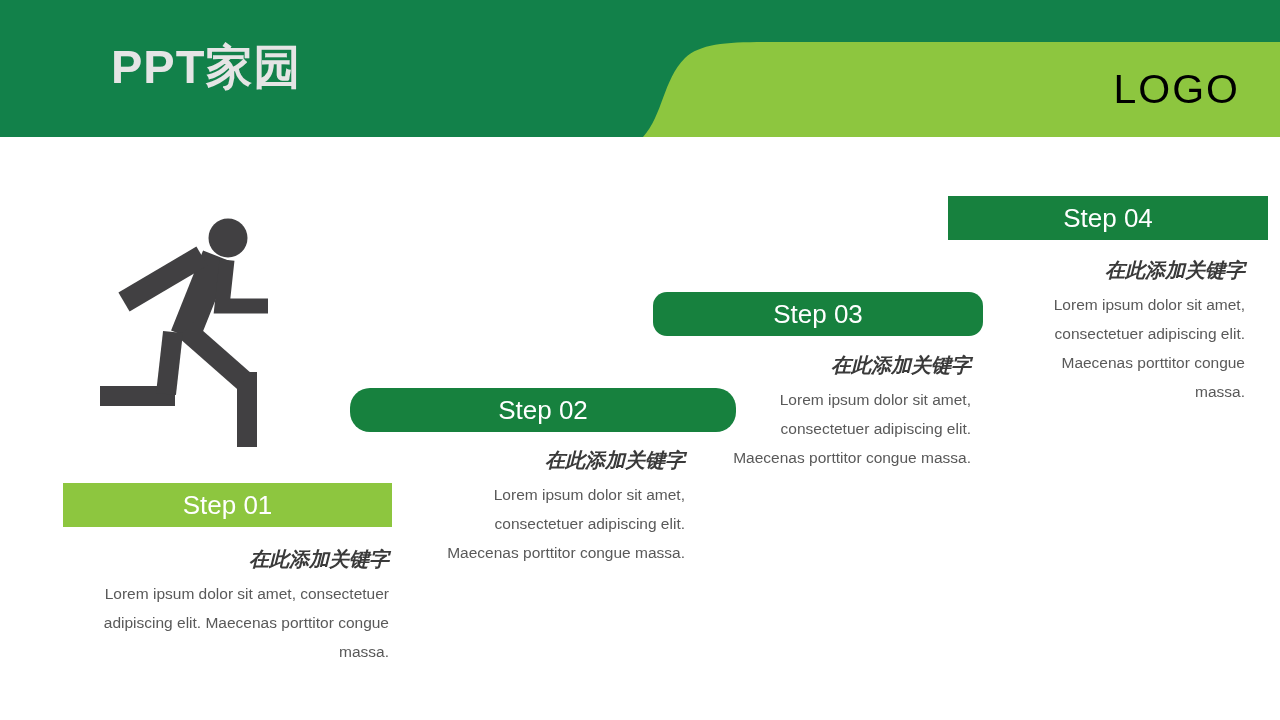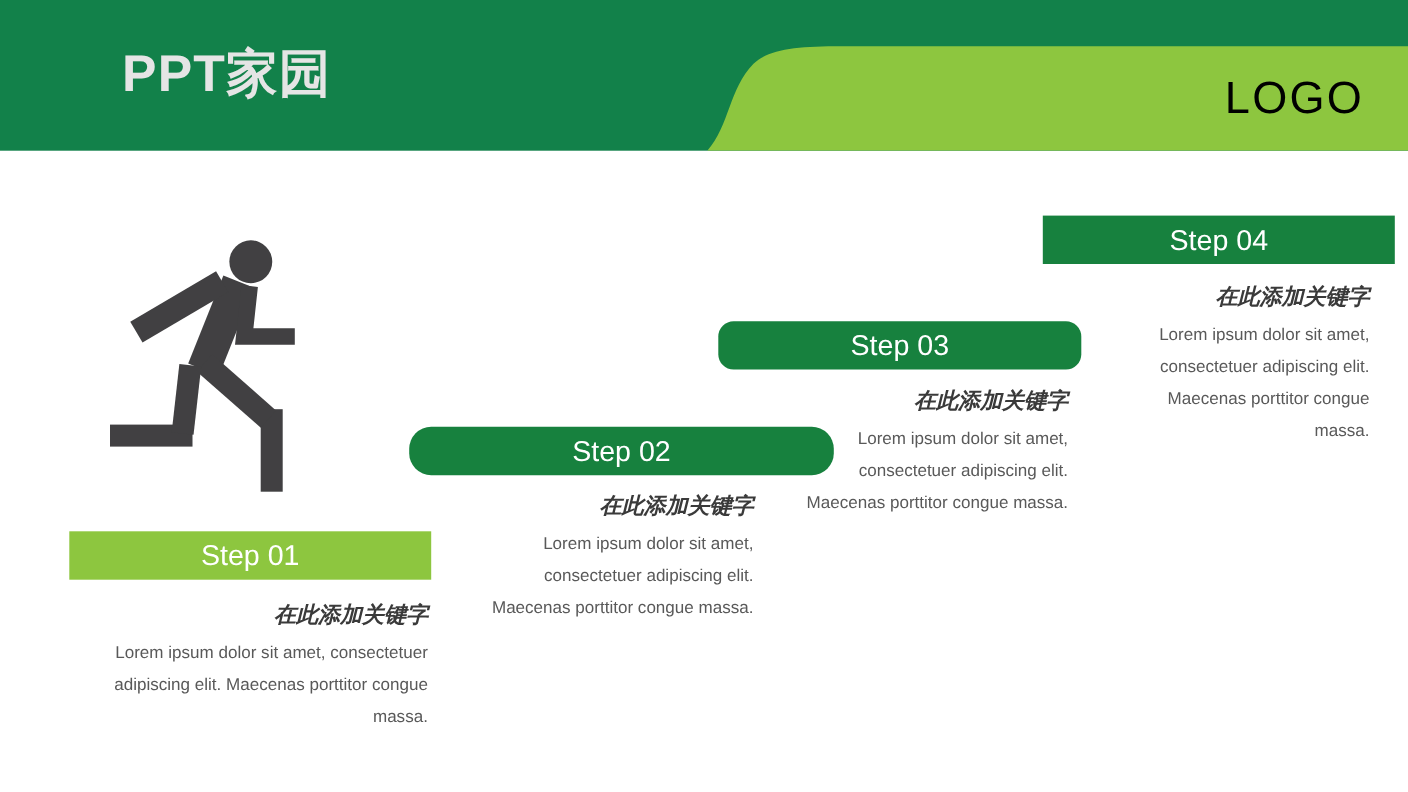--- a/index.html
+++ b/index.html
@@ -85,21 +85,21 @@
   }
   .body-text {
     font-size: 15.5px;
     color: #595959;
     line-height: 29px;
     white-space: pre-line;
   }
 
   .step1-bar  { left: 63px;  top: 483px; width: 329px; }
   .step1-text { left: 63px;  top: 546px; width: 326px; }
-  .step2-bar  { left: 372px; top: 388px; width: 386px; border-radius: 20px; }
+  .step2-bar  { left: 350px; top: 388px; width: 386px; border-radius: 20px; }
   .step2-text { left: 420px; top: 447px; width: 265px; }
   .step3-bar  { left: 653px; top: 292px; width: 330px; border-radius: 14px; }
   .step3-text { left: 713px; top: 352px; width: 258px; }
   .step4-bar  { left: 948px; top: 196px; width: 320px; }
   .step4-text { left: 1046px; top: 257px; width: 199px; }
 </style>
 </head>
 <body>
 
 <div class="slide">

